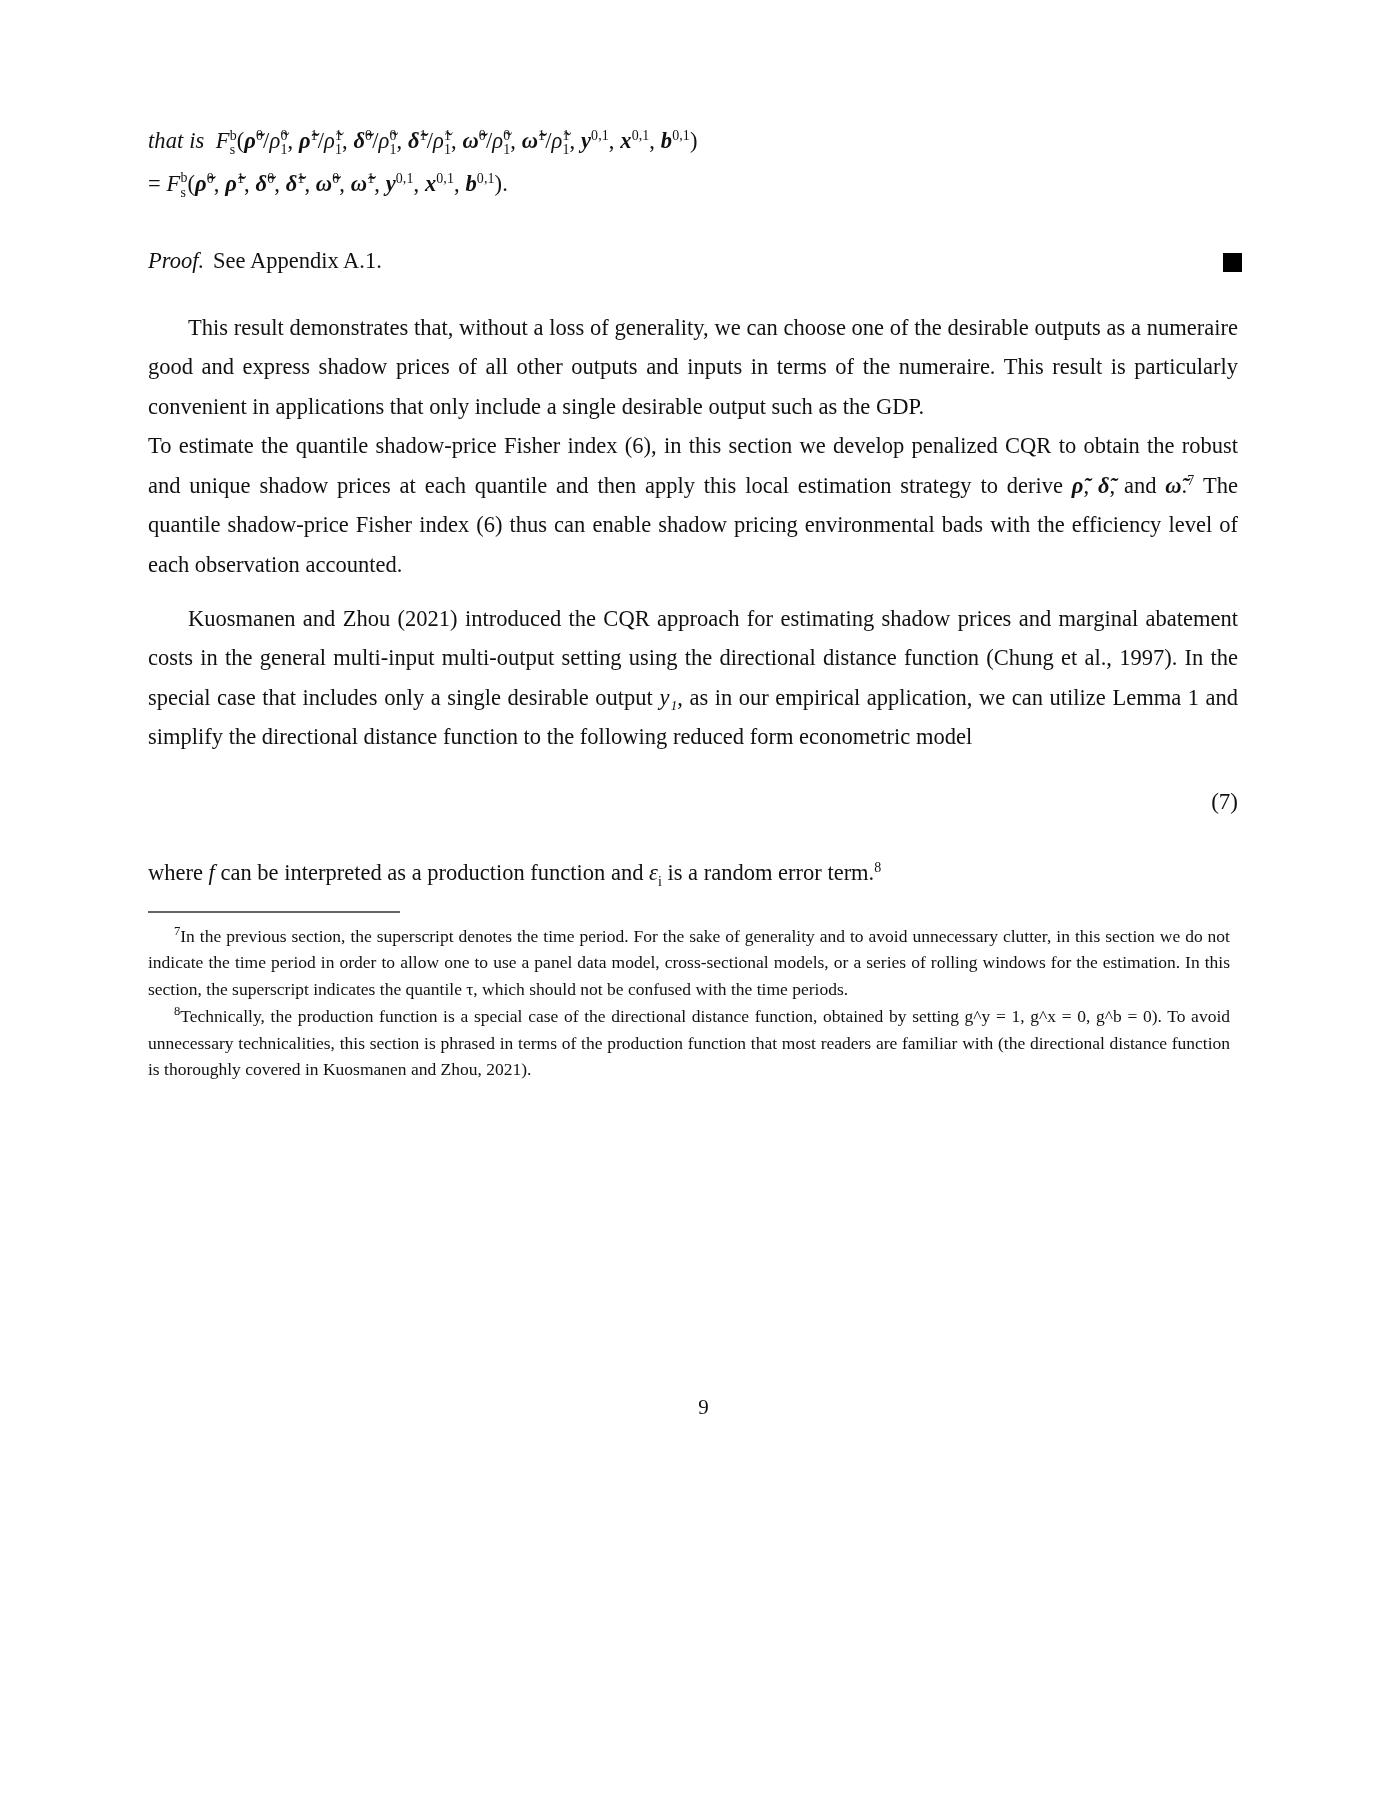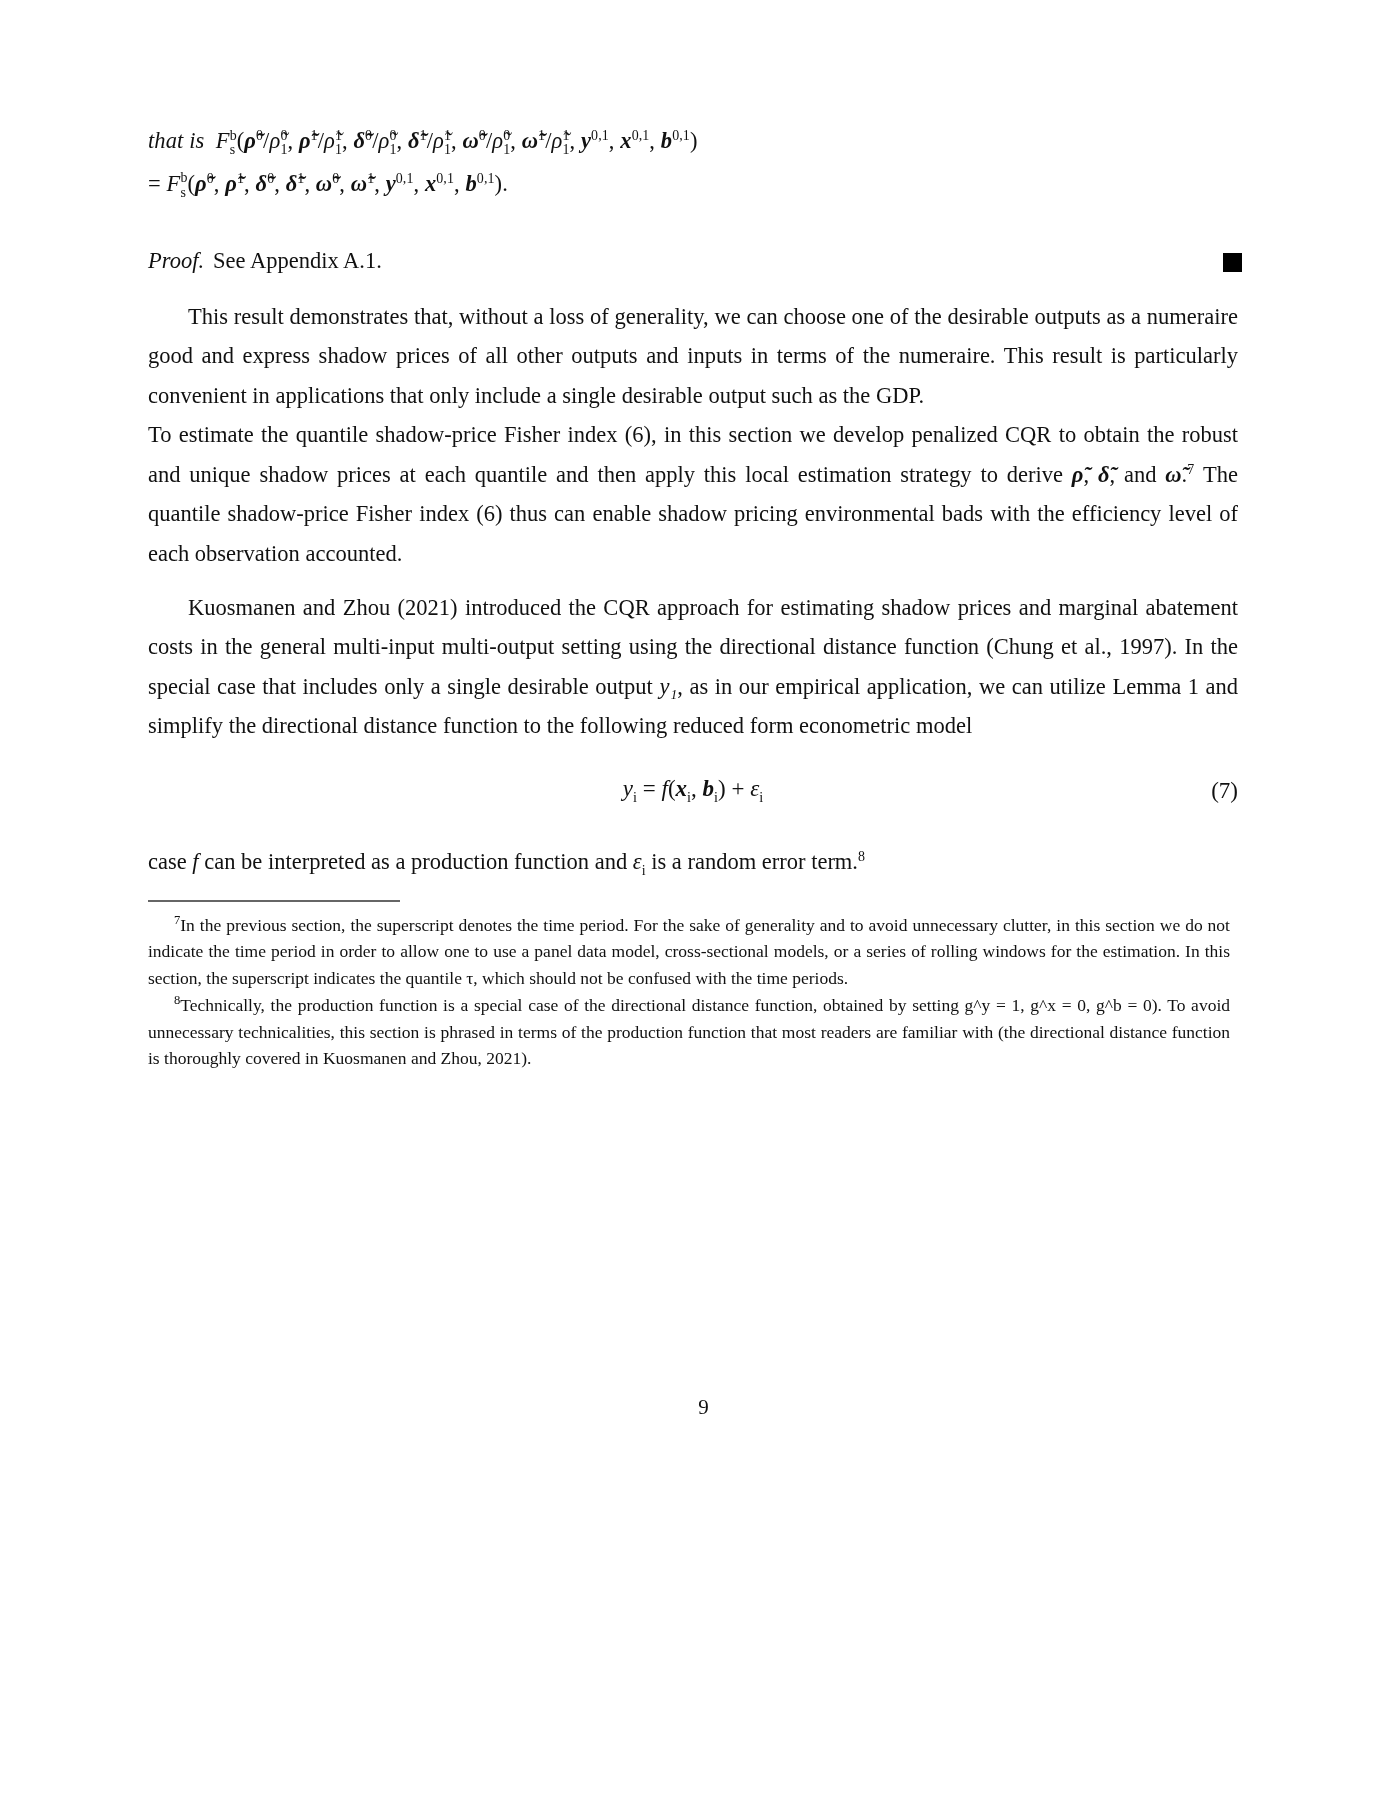--- a/index.html
+++ b/index.html
@@ -82,21 +82,21 @@
 
   
   p.body {
     font-size: 22.5px;
     line-height: 39.6px;
     text-align: justify;
     text-justify: inter-word;
     margin: 0;
   }
   p.body.indent { text-indent: 40px; }
-  p.gap-top { margin-top: 19px; }
+  p.gap-top { margin-top: 30px; }
   p.tight { margin-top: 14px; }
 
   
   h2.section {
     font-size: 33px;
     font-weight: bold;
     margin: 50px 0 34px 0;
     line-height: 1.25;
     letter-spacing: 0.2px;
   }
@@ -171,25 +171,24 @@
     </div>
 
     <p class="body indent gap-top">This result demonstrates that, without a loss of generality, we can choose one of the desirable outputs as a numeraire good and express shadow prices of all other outputs and inputs in terms of the numeraire. This result is particularly convenient in applications that only include a single desirable output such as the GDP.</p>
 
 
     <p class="body"><span>To estimate the quantile shadow-price Fisher index (6), in this section we develop penalized CQR to obtain the robust and unique shadow prices at each quantile and then apply this local estimation strategy to derive </span><span class="mb">ρ̃</span><span>, </span><span class="mb">δ̃</span><span>, and </span><span class="mb">ω̃</span><span>.</span><sup>7</sup><span> The quantile shadow-price Fisher index (6) thus can enable shadow pricing environmental bads with the efficiency level of each observation accounted.</span></p>
 
     <p class="body indent tight"><span>Kuosmanen and Zhou (2021) introduced the CQR approach for estimating shadow prices and marginal abatement costs in the general multi-input multi-output setting using the directional distance function (Chung et al., 1997). In the special case that includes only a single desirable output </span><span class="mi">y₁</span><span>, as in our empirical application, we can utilize Lemma 1 and simplify the directional distance function to the following reduced form econometric model</span></p>
 
     <div class="display-eq math">
-      <span class="eq-body"><span class="mi">y</span><sub>i</sub>&nbsp;<span class="mup">=</span>&nbsp;<span class="mi">f</span><span class="mup">(</span><span class="mb">x</span><sub>i</sub><span class="mup">,&nbsp;</span><span class="mb">b</span><sub>i</sub><span class="mup">)</span>&nbsp;<span class="mup">+</span>&nbsp;<span class="mi">ε</span><sub>i</sub></span>
       <span class="eq-tag">(7)</span>
     </div>
 
-    <p class="body"><span>case </span><span class="mi">f</span><span> can be interpreted as a production function and </span><span class="mi">ε<sub>i</sub></span><span> is a random error term.</span><sup>8</sup></p>
+    <p class="body"><span>where </span><span class="mi">f</span><span> can be interpreted as a production function and </span><span class="mi">ε<sub>i</sub></span><span> is a random error term.</span><sup>8</sup></p>
 
 
     <div class="footnote-rule"></div>
 
     <div class="footnotes">
       <p><sup>7</sup><span>In the previous section, the superscript denotes the time period. For the sake of generality and to avoid unnecessary clutter, in this section we do not indicate the time period in order to allow one to use a panel data model, cross-sectional models, or a series of rolling windows for the estimation. In this section, the superscript indicates the quantile τ, which should not be confused with the time periods.</span></p>
       <p><sup>8</sup><span>Technically, the production function is a special case of the directional distance function, obtained by setting g^y = 1, g^x = 0, g^b = 0). To avoid unnecessary technicalities, this section is phrased in terms of the production function that most readers are familiar with (the directional distance function is thoroughly covered in Kuosmanen and Zhou, 2021).</span></p>
     </div>
 
   </div>

